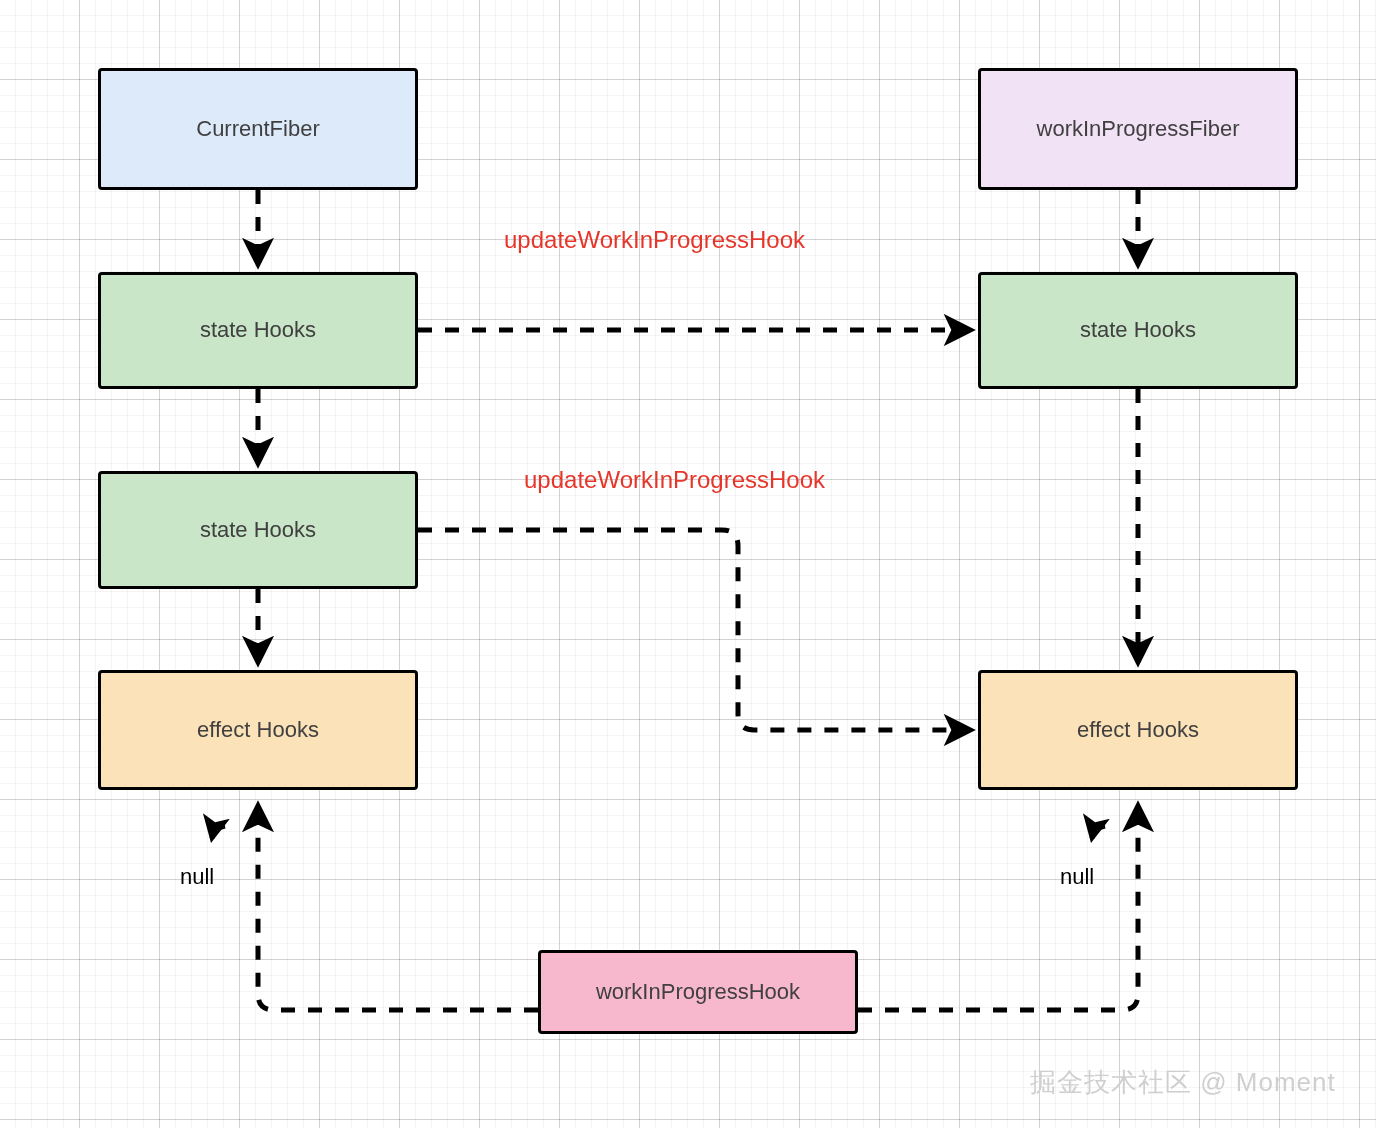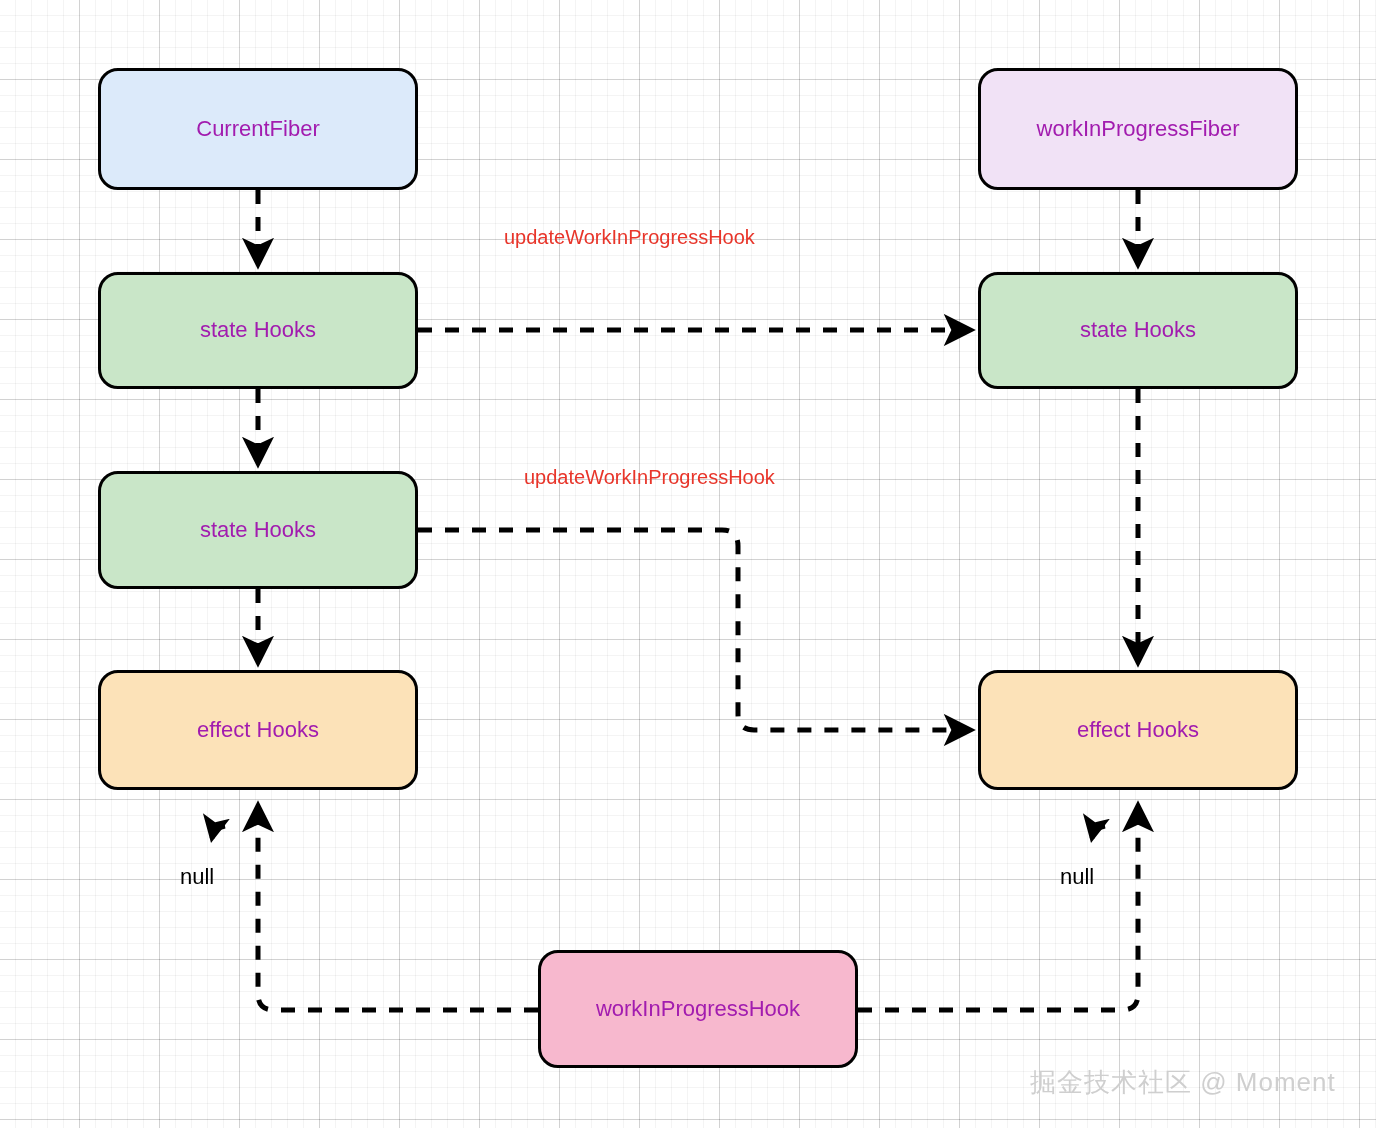--- a/index.html
+++ b/index.html
@@ -30,34 +30,34 @@
     left: 0;
     top: 0;
     width: 1376px;
     height: 1128px;
     pointer-events: none;
   }
   .node {
     position: absolute;
     box-sizing: border-box;
     border: 3px solid #000000;
-    border-radius: 20px;
+    border-radius: 4px;
     display: flex;
     align-items: center;
     justify-content: center;
-    color: #a21caf;
+    color: #404040;
     font-size: 22px;
     font-family: "Liberation Sans", sans-serif;
     line-height: 1.2;
     text-align: center;
   }
   .edge-label {
     position: absolute;
     color: #e8352a;
-    font-size: 20px;
+    font-size: 24px;
     font-family: "Liberation Sans", sans-serif;
     white-space: nowrap;
   }
   .null-label {
     position: absolute;
     color: #000000;
     font-size: 22px;
     font-family: "Liberation Sans", sans-serif;
     white-space: nowrap;
   }
@@ -131,21 +131,21 @@
   </div>
 
   <div class="node" style="left:978px; top:272px; width:320px; height:117px; background:#c9e6c8;">
     <span>state Hooks</span>
   </div>
 
   <div class="node" style="left:978px; top:670px; width:320px; height:120px; background:#fce2b8;">
     <span>effect Hooks</span>
   </div>
 
-  <div class="node" style="left:538px; top:950px; width:320px; height:118px; background:#f7b8ce;">
+  <div class="node" style="left:538px; top:950px; width:320px; height:84px; background:#f7b8ce;">
     <span>workInProgressHook</span>
   </div>
 
   <div class="edge-label" style="left:504px; top:226px;">updateWorkInProgressHook</div>
 
   <div class="edge-label" style="left:524px; top:466px;">updateWorkInProgressHook</div>
 
   <div class="null-label" style="left:180px; top:864px;">null</div>
 
   <div class="null-label" style="left:1060px; top:864px;">null</div>

